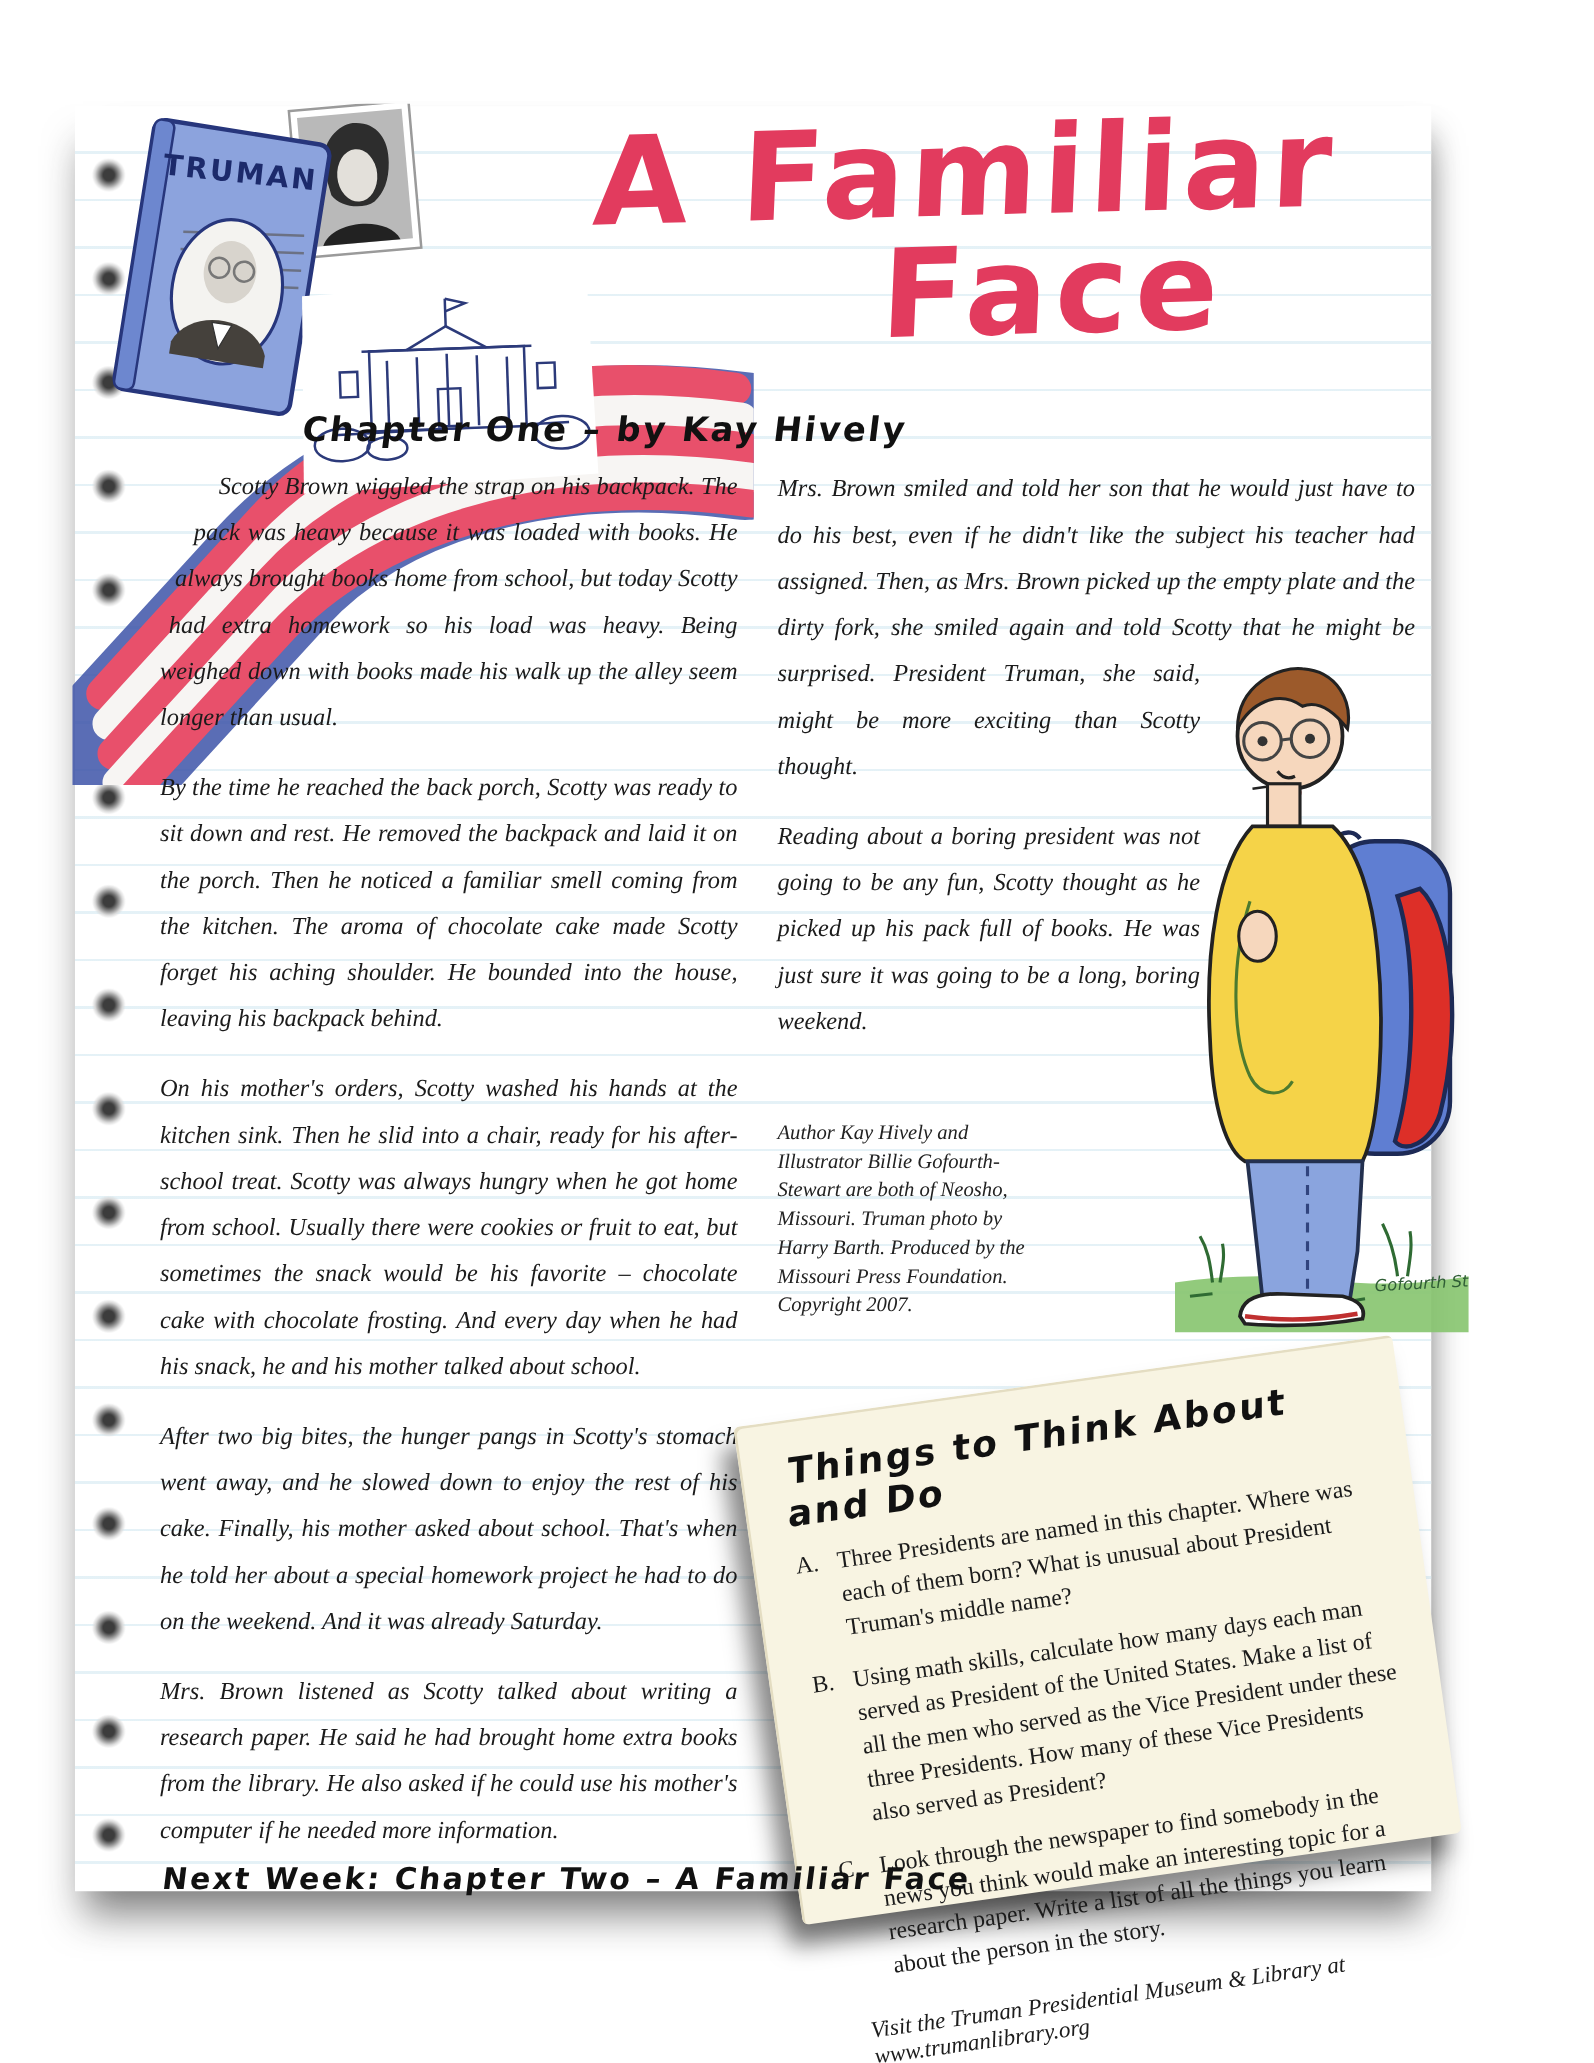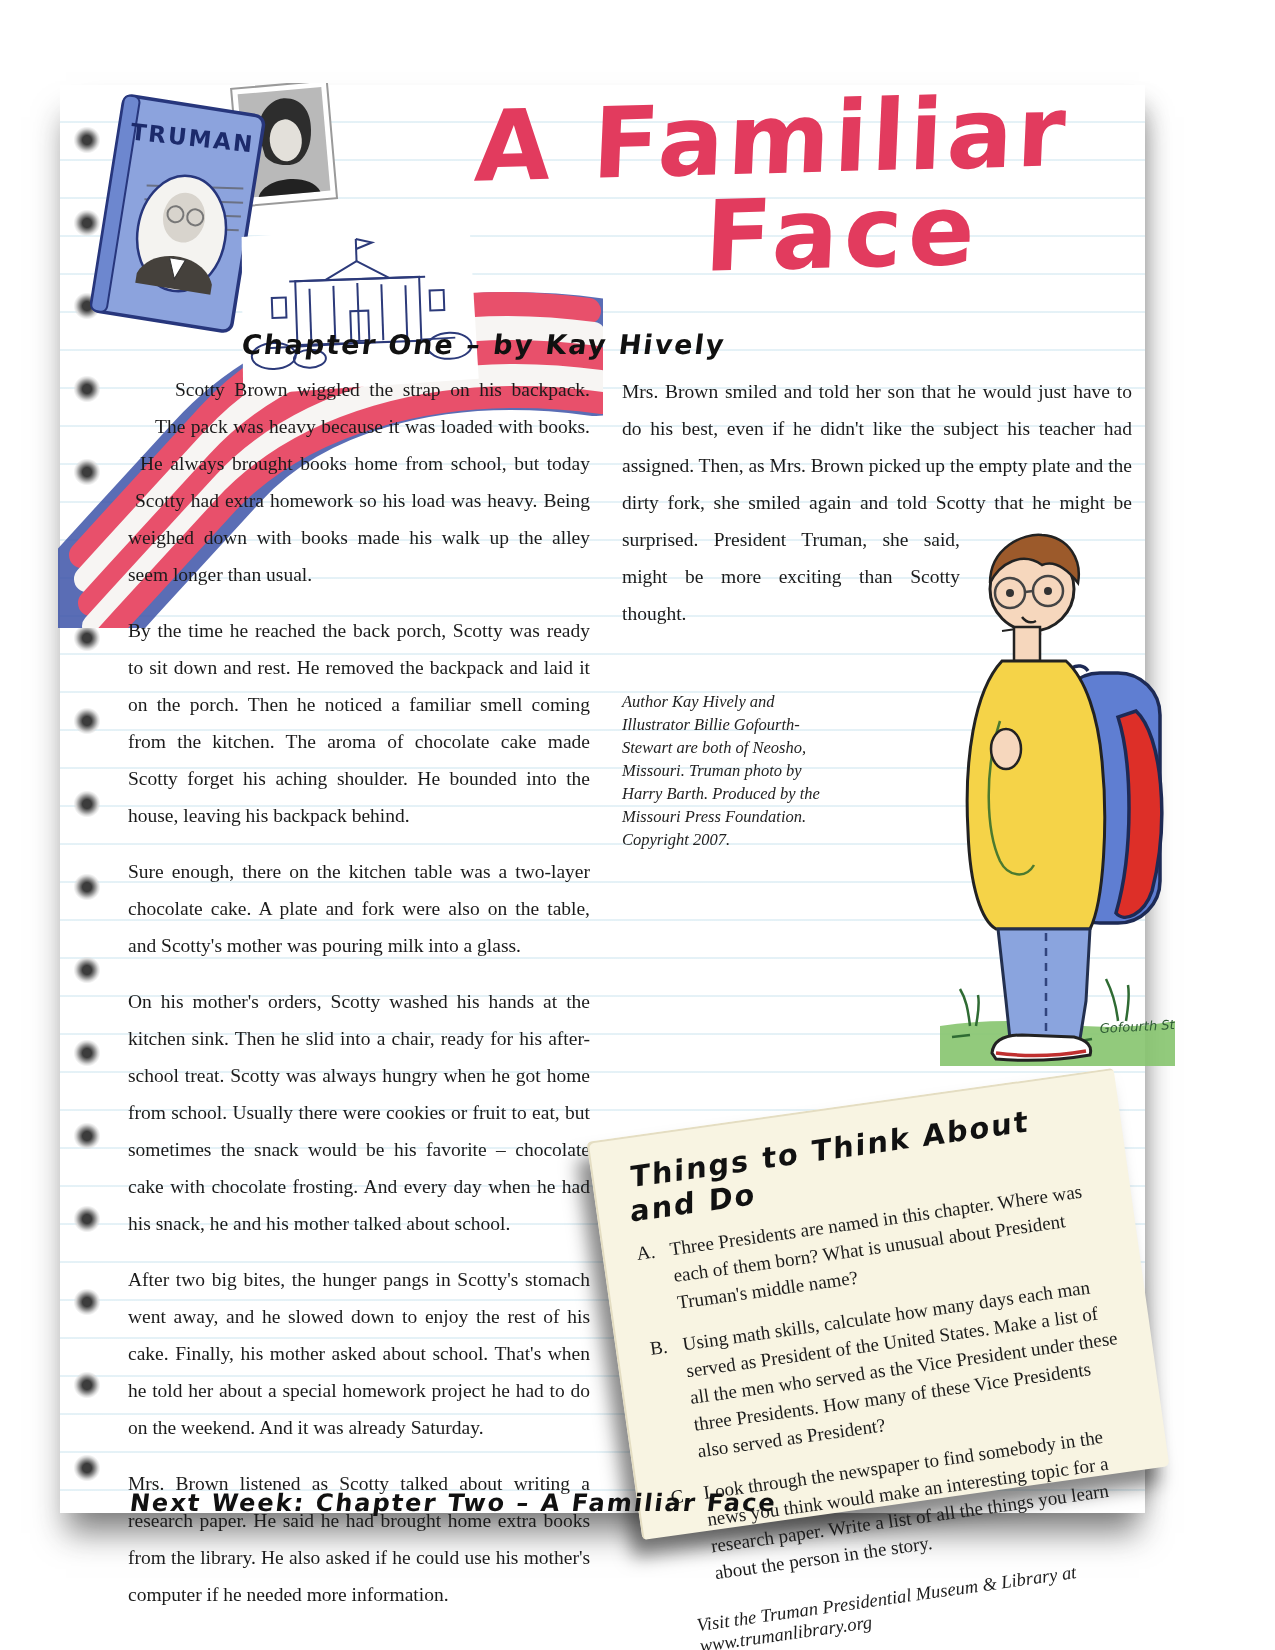--- a/index.html
+++ b/index.html
@@ -19,21 +19,21 @@
   .title{position:absolute;left:380px;top:6px;width:660px;color:#e23b5e;
          font-family:"DejaVu Sans", sans-serif;font-weight:bold;line-height:.98;
          transform:rotate(-1.5deg) skewX(-4deg);}
   .title .l1{font-size:98px;letter-spacing:4px;text-align:center;display:block;}
   .title .l2{font-size:98px;letter-spacing:6px;text-align:center;display:block;padding-left:150px;}
   .chapter{position:absolute;left:182px;top:244px;font-family:"DejaVu Sans", sans-serif;
            font-size:27px;font-weight:bold;letter-spacing:2px;transform:skewX(-7deg);color:#111;}
 
   
   .col{position:absolute;font-size:19.5px;line-height:37px;text-align:justify;}
-  .col p{margin:0 0 19px 0;}
+  .col p{margin:0 0 19px 0;font-style:italic;}
   .col-left{left:68px;top:286px;width:462px;}
   .col-right{left:562px;top:288px;width:512px;}
   .s1,.s2,.s3,.s4{float:left;clear:left;height:37px;}
   .s1{width:47px}.s2{width:27px}.s3{width:12px}.s4{width:7px}
   .rspace{float:right;width:2px;height:148px;}
   .boyfloat{float:right;clear:right;width:174px;height:545px;position:relative;}
   .boyfloat svg{position:absolute;left:-20px;top:0;}
   .credit{font-style:italic;font-size:16.5px;line-height:23px;width:212px;margin-top:58px;
           text-align:left;color:#222;}
 
@@ -129,21 +129,20 @@
   </h1>
   <div class="chapter">Chapter One – by Kay Hively</div>
 
   <div class="col col-left">
     <div class="s1"></div>
     <div class="s2"></div>
     <div class="s3"></div>
     <div class="s4"></div>
     <p>Scotty Brown wiggled the strap on his backpack. The pack was heavy because it was loaded with books. He always brought books home from school, but today Scotty had extra homework so his load was heavy. Being weighed down with books made his walk up the alley seem longer than usual.</p>
     <p>By the time he reached the back porch, Scotty was ready to sit down and rest. He removed the backpack and laid it on the porch. Then he noticed a familiar smell coming from the kitchen. The aroma of chocolate cake made Scotty forget his aching shoulder. He bounded into the house, leaving his backpack behind.</p>
-    <p>Sure enough, there on the kitchen table was a two-layer chocolate cake. A plate and fork were also on the table, and Scotty's mother was pouring milk into a glass.</p>
     <p>On his mother's orders, Scotty washed his hands at the kitchen sink. Then he slid into a chair, ready for his after-school treat. Scotty was always hungry when he got home from school. Usually there were cookies or fruit to eat, but sometimes the snack would be his favorite – chocolate cake with chocolate frosting. And every day when he had his snack, he and his mother talked about school.</p>
     <p>After two big bites, the hunger pangs in Scotty's stomach went away, and he slowed down to enjoy the rest of his cake. Finally, his mother asked about school. That's when he told her about a special homework project he had to do on the weekend. And it was already Saturday.</p>
     <p>Mrs. Brown listened as Scotty talked about writing a research paper. He said he had brought home extra books from the library. He also asked if he could use his mother's computer if he needed more information.</p>
 
   </div>
 
   <div class="col col-right">
     <div class="rspace"></div>
     <div class="boyfloat">
       <svg width="235" height="545" viewBox="0 0 235 545">
@@ -184,20 +183,21 @@
         <path d="M58 408 L150 408 L146 480 L140 518 L70 518 L66 480 Z" fill="#8aa4de" stroke="#23304f" stroke-width="3"></path>
         <line x1="106" y1="412" x2="106" y2="514" stroke="#31447e" stroke-width="2.5" stroke-dasharray="8 7"></line>
 
         <path d="M52 532 Q 54 514 82 514 L134 516 Q 154 521 150 534 Q 104 542 56 538 Z" fill="#ffffff" stroke="#222" stroke-width="3"></path>
         <path d="M56 532 Q 100 538 146 530" fill="none" stroke="#c03030" stroke-width="3.5"></path>
 
         <text x="160" y="512" font-size="13" font-style="italic" fill="#2f5d35" transform="rotate(-3 160 512)" font-family="Liberation Serif, serif">Gofourth Stewart</text>
       </svg>
     </div>
     <p>Mrs. Brown smiled and told her son that he would just have to do his best, even if he didn't like the subject his teacher had assigned. Then, as Mrs. Brown picked up the empty plate and the dirty fork, she smiled again and told Scotty that he might be surprised. President Truman, she said, might be more exciting than Scotty thought.</p>
+    <p>Reading about a boring president was not going to be any fun, Scotty thought as he picked up his pack full of books. He was just sure it was going to be a long, boring weekend.</p>
     <div class="credit">Author Kay Hively and Illustrator Billie Gofourth-Stewart are both of Neosho, Missouri. Truman photo by Harry Barth. Produced by the Missouri Press Foundation. Copyright 2007.</div>
   </div>
 
   <div class="note">
     <div class="note-title">Things to Think About and Do</div>
     <div class="act">
       <span class="lbl">A.</span>
       <span class="txt">Three Presidents are named in this chapter. Where was each of them born? What is unusual about President Truman's middle name?</span>
     </div>
     <div class="act">

